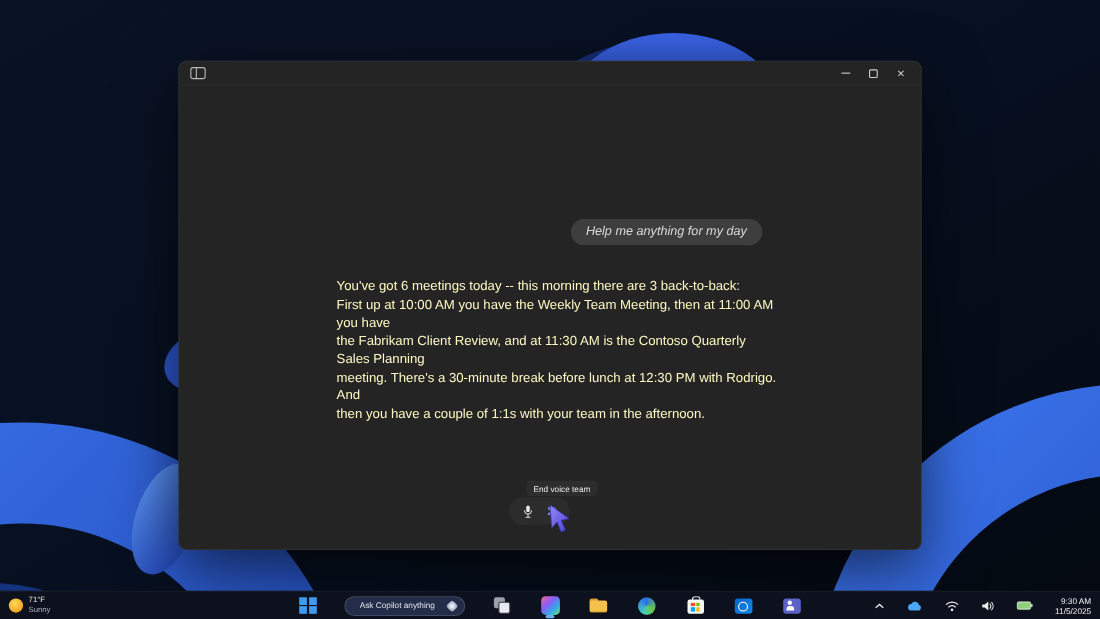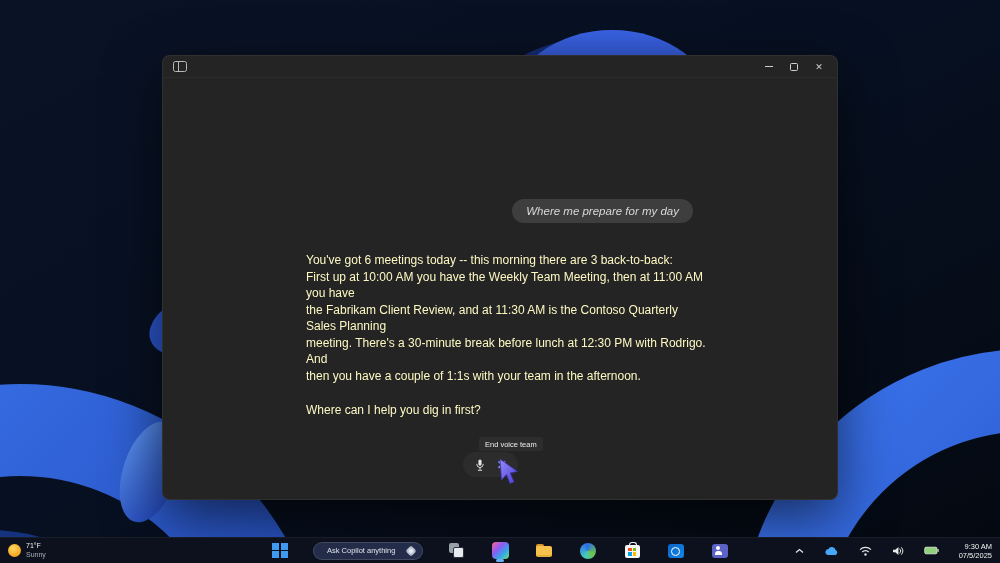--- a/index.html
+++ b/index.html
@@ -152,29 +152,28 @@
         </div>
       <div class="win-btn">
           <span class="glyph-max"></span>
         </div>
       <div class="win-btn">
           <span>✕</span>
         </div>
     </div>
   </div>
 
-  <div class="user-bubble">Where me prepare for my day</div>
+  <div class="user-bubble">Help me anything for my day</div>
 
   <div class="assistant-block">
     <p>You've got 6 meetings today -- this morning there are 3 back-to-back:
 First up at 10:00 AM you have the Weekly Team Meeting, then at 11:00 AM you have
 the Fabrikam Client Review, and at 11:30 AM is the Contoso Quarterly Sales Planning
 meeting. There's a 30-minute break before lunch at 12:30 PM with Rodrigo. And
 then you have a couple of 1:1s with your team in the afternoon.</p>
-    <p>Where can I help you dig in first?</p>
   </div>
 
   <div class="voice-tooltip">End voice team</div>
 
   <div class="voice-pill">
     <div class="mic-btn">
       <svg width="12" height="14" viewBox="0 0 24 26">
         <path d="M12 2a3.2 3.2 0 0 1 3.2 3.2v6a3.2 3.2 0 0 1-6.4 0v-6A3.2 3.2 0 0 1 12 2z" fill="#e8e8e8"></path>
         <path d="M5.5 11.5a6.5 6.5 0 0 0 13 0" fill="none" stroke="#e8e8e8" stroke-width="1.8" stroke-linecap="round"></path>
         <line x1="12" y1="18.2" x2="12" y2="22" stroke="#e8e8e8" stroke-width="1.8" stroke-linecap="round"></line>
@@ -278,16 +277,16 @@
       </svg>
     </div>
     <div>
       <svg width="15" height="9" viewBox="0 0 16 9">
         <rect x="0.8" y="1" width="13" height="7" rx="1.4" fill="#8fd07a" stroke="#e2ead8" stroke-width="0.9"></rect>
         <rect x="14.3" y="3" width="1.4" height="3" rx="0.6" fill="#e2ead8"></rect>
       </svg>
     </div>
     <div class="clock">
       <div>9:30 AM</div>
-      <div>07/5/2025</div>
+      <div>11/5/2025</div>
     </div>
   </div>
 </div>
 
 </body></html>

